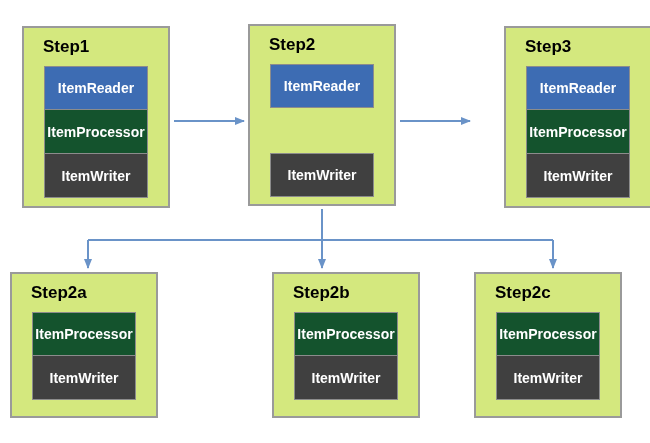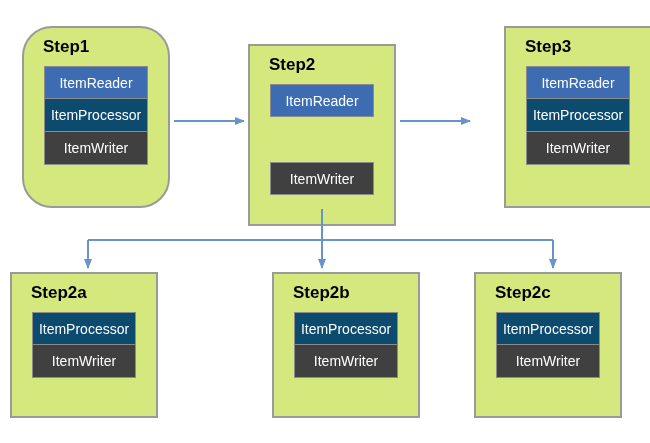--- a/index.html
+++ b/index.html
@@ -37,64 +37,65 @@
     white-space: nowrap;
   }
   
   .comp-stack {
     position: absolute;
     left: 20px;
     right: 20px;
   }
   .comp {
     box-sizing: border-box;
-    height: 33px;
+    height: 44px;
     border: 1px solid #8c8c8c;
     color: #ffffff;
     font-size: 14px;
     display: flex;
     align-items: center;
     justify-content: center;
     white-space: nowrap;
+    font-weight: bold;
   }
   .comp + .comp {
     border-top: none;
   }
   .comp.reader    { background: #3d6cb3; }
-  .comp.processor { background: #0c4a6e; }
+  .comp.processor { background: #14532d; }
   .comp.writer    { background: #404040; }
   .comp.detached  { border-top: 1px solid #8c8c8c; }
 
   .spacer { height: 45px; }
 
   
   #connectors {
     position: absolute;
     left: 0;
     top: 0;
     width: 650px;
     height: 443px;
     pointer-events: none;
   }
 </style>
 </head>
 <body>
 
 <div id="canvas">
 
-  <div class="step-box" id="box-step1" style="left:22px; top:26px; width:148px; height:182px;border-radius:30px;">
+  <div class="step-box" id="box-step1" style="left:22px; top:26px; width:148px; height:182px;">
     <div class="step-title">Step1</div>
     <div class="comp-stack" style="top:38px;">
       <div class="comp reader">ItemReader</div>
       <div class="comp processor">ItemProcessor</div>
       <div class="comp writer">ItemWriter</div>
     </div>
   </div>
 
-  <div class="step-box" id="box-step2" style="left:248px; top:44px; width:148px; height:182px;">
+  <div class="step-box" id="box-step2" style="left:248px; top:24px; width:148px; height:182px;">
     <div class="step-title">Step2</div>
     <div class="comp-stack" style="top:38px;">
       <div class="comp reader">ItemReader</div>
       <div class="spacer"></div>
       <div class="comp writer detached">ItemWriter</div>
     </div>
   </div>
 
   <div class="step-box" id="box-step3" style="left:474px; top:26px; width:148px; height:182px;margin-left:30px;">
     <div class="step-title">Step3</div>

